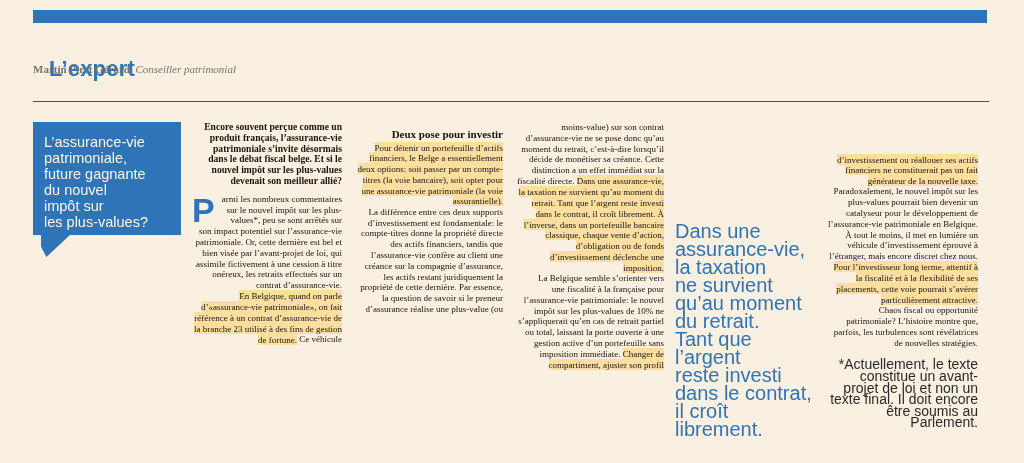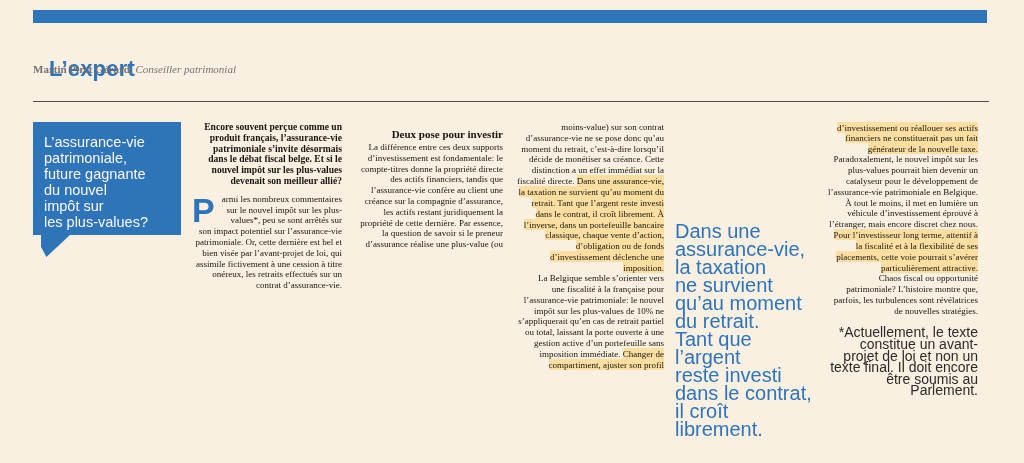--- a/index.html
+++ b/index.html
@@ -13,21 +13,21 @@
   .role{font-style:italic;}
   .rule{position:absolute;left:33px;top:101px;width:956px;height:0;border:0;border-top:1px solid #55504a;margin:0;}
   .content{position:absolute;left:33px;top:122px;display:flex;gap:11px;align-items:flex-start;}
   .bubble-col{width:148px;flex:none;}
   .bubble{background:var(--accent,#2e74b8);color:#fdf6ec;font-family:"Liberation Sans",sans-serif;
           font-size:14.5px;line-height:15.9px;padding:13px 8px 0 11px;height:113px;box-sizing:border-box;
           white-space:pre-line;}
   .tail{width:30px;height:23px;background:var(--accent,#2e74b8);margin-left:8px;margin-top:-1px;
         clip-path:polygon(0 0,100% 0,18% 100%,0 55%);}
   .col{width:150px;flex:none;font-size:9px;line-height:10.8px;text-align:right;}
-  .col.wide{width:152px;}
+  .col.wide{width:152px;margin-top:32px;}
   .col p,.col h3{margin:0;}
   .intro{font-weight:bold;font-size:9.6px;line-height:10.8px;margin-bottom:7px !important;}
   .indent{text-indent:9px;}
   .sub{font-size:11px;line-height:12px;font-weight:bold;margin:6px 0 2px 0 !important;}
   .hl{background:var(--highlight,#fcdfa0);box-decoration-break:clone;-webkit-box-decoration-break:clone;
       padding:.5px 0;}
   .dropcap{float:left;font-family:"Liberation Sans",sans-serif;font-weight:bold;color:var(--accent,#2e74b8);
            font-size:34px;line-height:28px;padding:2px 5px 0 0;}
   .quote-col{width:140px;flex:none;padding-top:100px;}
   .quote{font-family:"Liberation Sans",sans-serif;color:var(--accent,#2e74b8);font-size:20px;
@@ -53,23 +53,25 @@
 future gagnante
 du nouvel
 impôt sur
 les plus-values?</div>
       <div class="tail"></div>
     </div>
 
   <div class="col">
         <p class="intro">Encore souvent perçue comme un produit français, l’assurance-vie patrimoniale s’invite désormais dans le débat fiscal belge. Et si le nouvel impôt sur les plus-values devenait son meilleur allié?</p>
         <p class="para"><span class="dropcap">P</span><span>armi les nombreux commentaires sur le nouvel impôt sur les plus-values*, peu se sont arrêtés sur son impact potentiel sur l’assurance-vie patrimoniale. Or, cette dernière est bel et bien visée par l’avant-projet de loi, qui assimile fictivement à une cession à titre onéreux, les retraits effectués sur un contrat d’assurance-vie.</span></p>
+        <p class="para indent"><span class="hl">En Belgique, quand on parle d’«assurance-vie patrimoniale», on fait référence à un contrat d’assurance-vie de la branche 23 utilisé à des fins de gestion de fortune.</span><span> Ce véhicule</span></p>
       </div>
       <div class="col">
         <h3 class="sub">Deux pose pour investir</h3>
+        <p class="para"><span class="hl">Pour détenir un portefeuille d’actifs financiers, le Belge a essentiellement deux options: soit passer par un compte-titres (la voie bancaire), soit opter pour une assurance-vie patrimoniale (la voie assurantielle).</span></p>
         <p class="para indent"><span>La différence entre ces deux supports d’investissement est fondamentale: le compte-titres donne la propriété directe des actifs financiers, tandis que l’assurance-vie confère au client une créance sur la compagnie d’assurance, les actifs restant juridiquement la propriété de cette dernière. Par essence, la question de savoir si le preneur d’assurance réalise une plus-value (ou</span></p>
       </div>
       <div class="col">
         <p class="para"><span>moins-value) sur son contrat d’assurance-vie ne se pose donc qu’au moment du retrait, c’est-à-dire lorsqu’il décide de monétiser sa créance. Cette distinction a un effet immédiat sur la fiscalité directe. </span><span class="hl">Dans une assurance-vie, la taxation ne survient qu’au moment du retrait. Tant que l’argent reste investi dans le contrat, il croît librement. À l’inverse, dans un portefeuille bancaire classique, chaque vente d’action, d’obligation ou de fonds d’investissement déclenche une imposition.</span></p>
         <p class="para indent"><span>La Belgique semble s’orienter vers une fiscalité à la française pour l’assurance-vie patrimoniale: le nouvel impôt sur les plus-values de 10% ne s’appliquerait qu’en cas de retrait partiel ou total, laissant la porte ouverte à une gestion active d’un portefeuille sans imposition immédiate. </span><span class="hl">Changer de compartiment, ajuster son profil</span></p>
       </div>
       <div class="quote-col">
         <div class="quote">Dans une
 assurance-vie,
 la taxation

